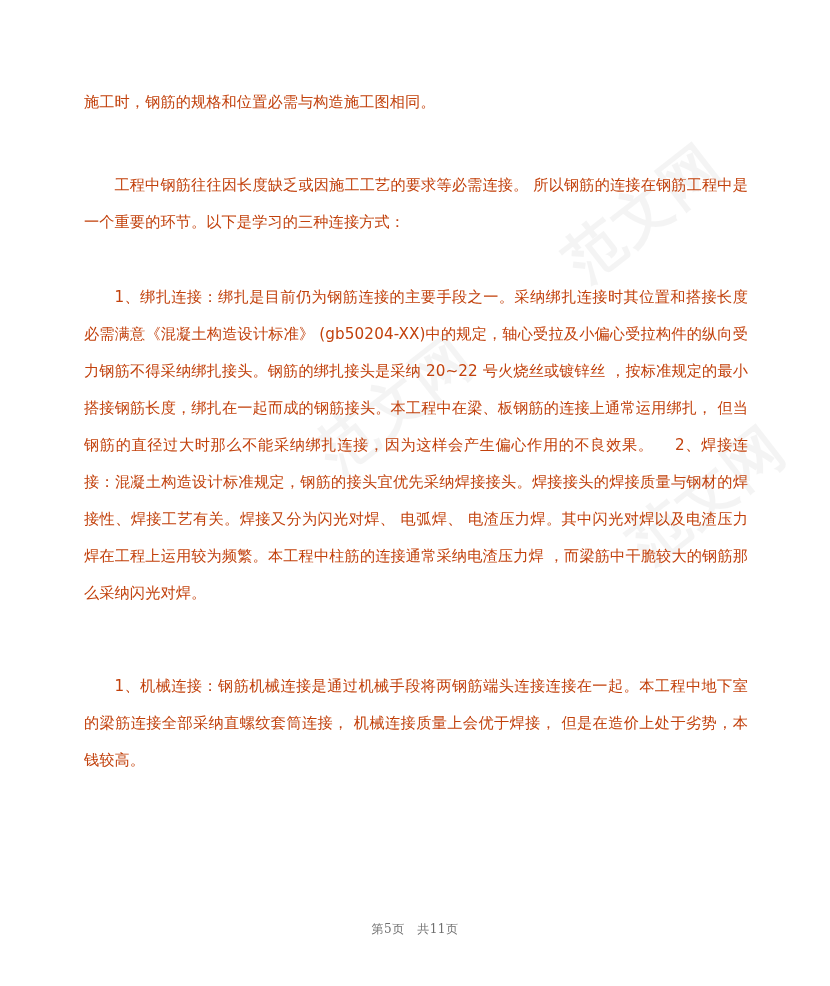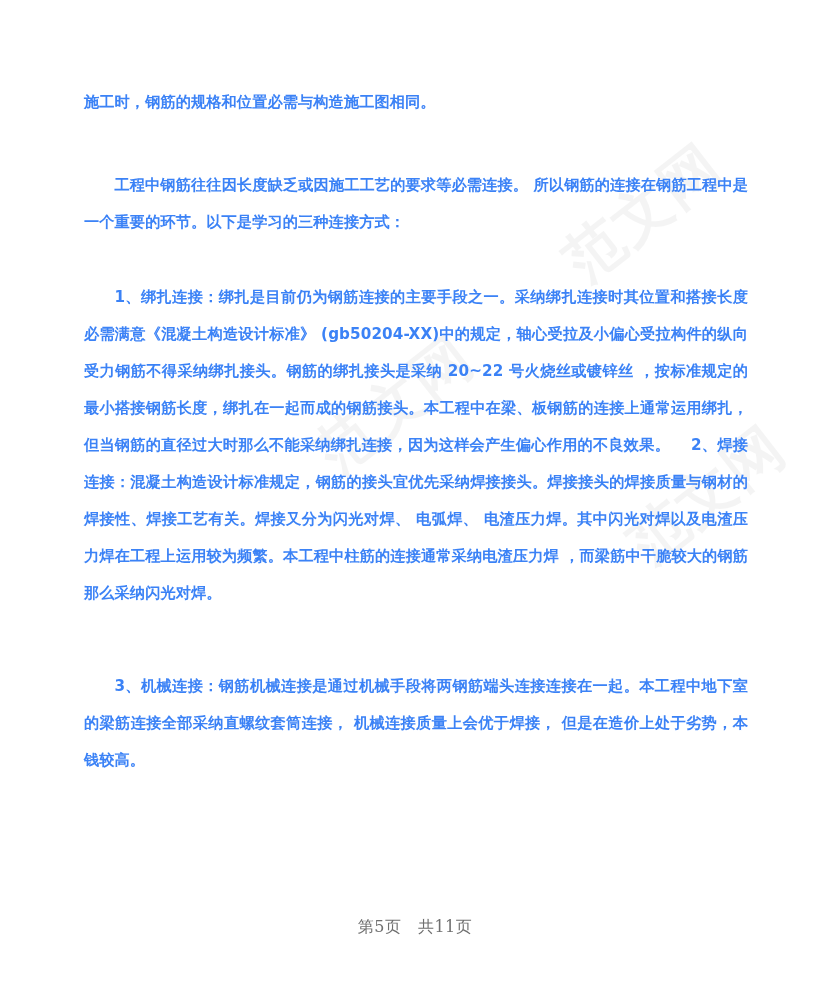--- a/index.html
+++ b/index.html
@@ -44,25 +44,24 @@
     position: relative;
     z-index: 1;
     padding: 84px 82px 0 84px;
     box-sizing: border-box;
   }
 
   p.para {
     margin: 0 0 30px 0;
     font-size: 15.2px;
     line-height: 37px;
-    color: #3b82f6;
+    color: #c2410c;
     text-align: justify;
     text-justify: inter-ideograph;
     letter-spacing: 0.1px;
-    font-weight: bold;
   }
 
   p.indent {
     text-indent: 2em;
   }
 
   .spacer-small { height: 8px; }
   .spacer-mid { height: 26px; }
   .spacer-heading { height: 38px; }
 
@@ -70,21 +69,21 @@
     position: absolute;
     left: 0;
     right: 0;
     bottom: 48px;
     text-align: center;
     z-index: 1;
   }
 
   .footer-text {
     font-family: "DejaVu Serif", "Liberation Serif", serif;
-    font-size: 16px;
+    font-size: 12px;
     color: #6f6f6f;
     letter-spacing: 0.5px;
     text-align: center;
   }
 </style>
 </head>
 <body>
 
 <div class="page">
 
@@ -104,21 +103,21 @@
     <div class="spacer-small"></div>
 
     <p class="para indent">工程中钢筋往往因长度缺乏或因施工工艺的要求等必需连接。 所以钢筋的连接在钢筋工程中是一个重要的环节。以下是学习的三种连接方式：</p>
 
     <div class="spacer-small"></div>
 
     <p class="para indent">1、绑扎连接：绑扎是目前仍为钢筋连接的主要手段之一。采纳绑扎连接时其位置和搭接长度必需满意《混凝土构造设计标准》 (gb50204-XX)中的规定，轴心受拉及小偏心受拉构件的纵向受力钢筋不得采纳绑扎接头。钢筋的绑扎接头是采纳 20~22 号火烧丝或镀锌丝 ，按标准规定的最小搭接钢筋长度，绑扎在一起而成的钢筋接头。本工程中在梁、板钢筋的连接上通常运用绑扎， 但当钢筋的直径过大时那么不能采纳绑扎连接，因为这样会产生偏心作用的不良效果。　 2、焊接连接：混凝土构造设计标准规定，钢筋的接头宜优先采纳焊接接头。焊接接头的焊接质量与钢材的焊接性、焊接工艺有关。焊接又分为闪光对焊、 电弧焊、 电渣压力焊。其中闪光对焊以及电渣压力焊在工程上运用较为频繁。本工程中柱筋的连接通常采纳电渣压力焊 ，而梁筋中干脆较大的钢筋那么采纳闪光对焊。</p>
 
     <div class="spacer-mid"></div>
 
-    <p class="para indent">3、机械连接：钢筋机械连接是通过机械手段将两钢筋端头连接连接在一起。本工程中地下室的梁筋连接全部采纳直螺纹套筒连接， 机械连接质量上会优于焊接， 但是在造价上处于劣势，本钱较高。</p>
+    <p class="para indent">1、机械连接：钢筋机械连接是通过机械手段将两钢筋端头连接连接在一起。本工程中地下室的梁筋连接全部采纳直螺纹套筒连接， 机械连接质量上会优于焊接， 但是在造价上处于劣势，本钱较高。</p>
 
     <div class="spacer-heading"></div>
 
   </div>
 
   <div class="footer">
     <span class="footer-text">第5页　共11页</span>
   </div>
 
 </div>

